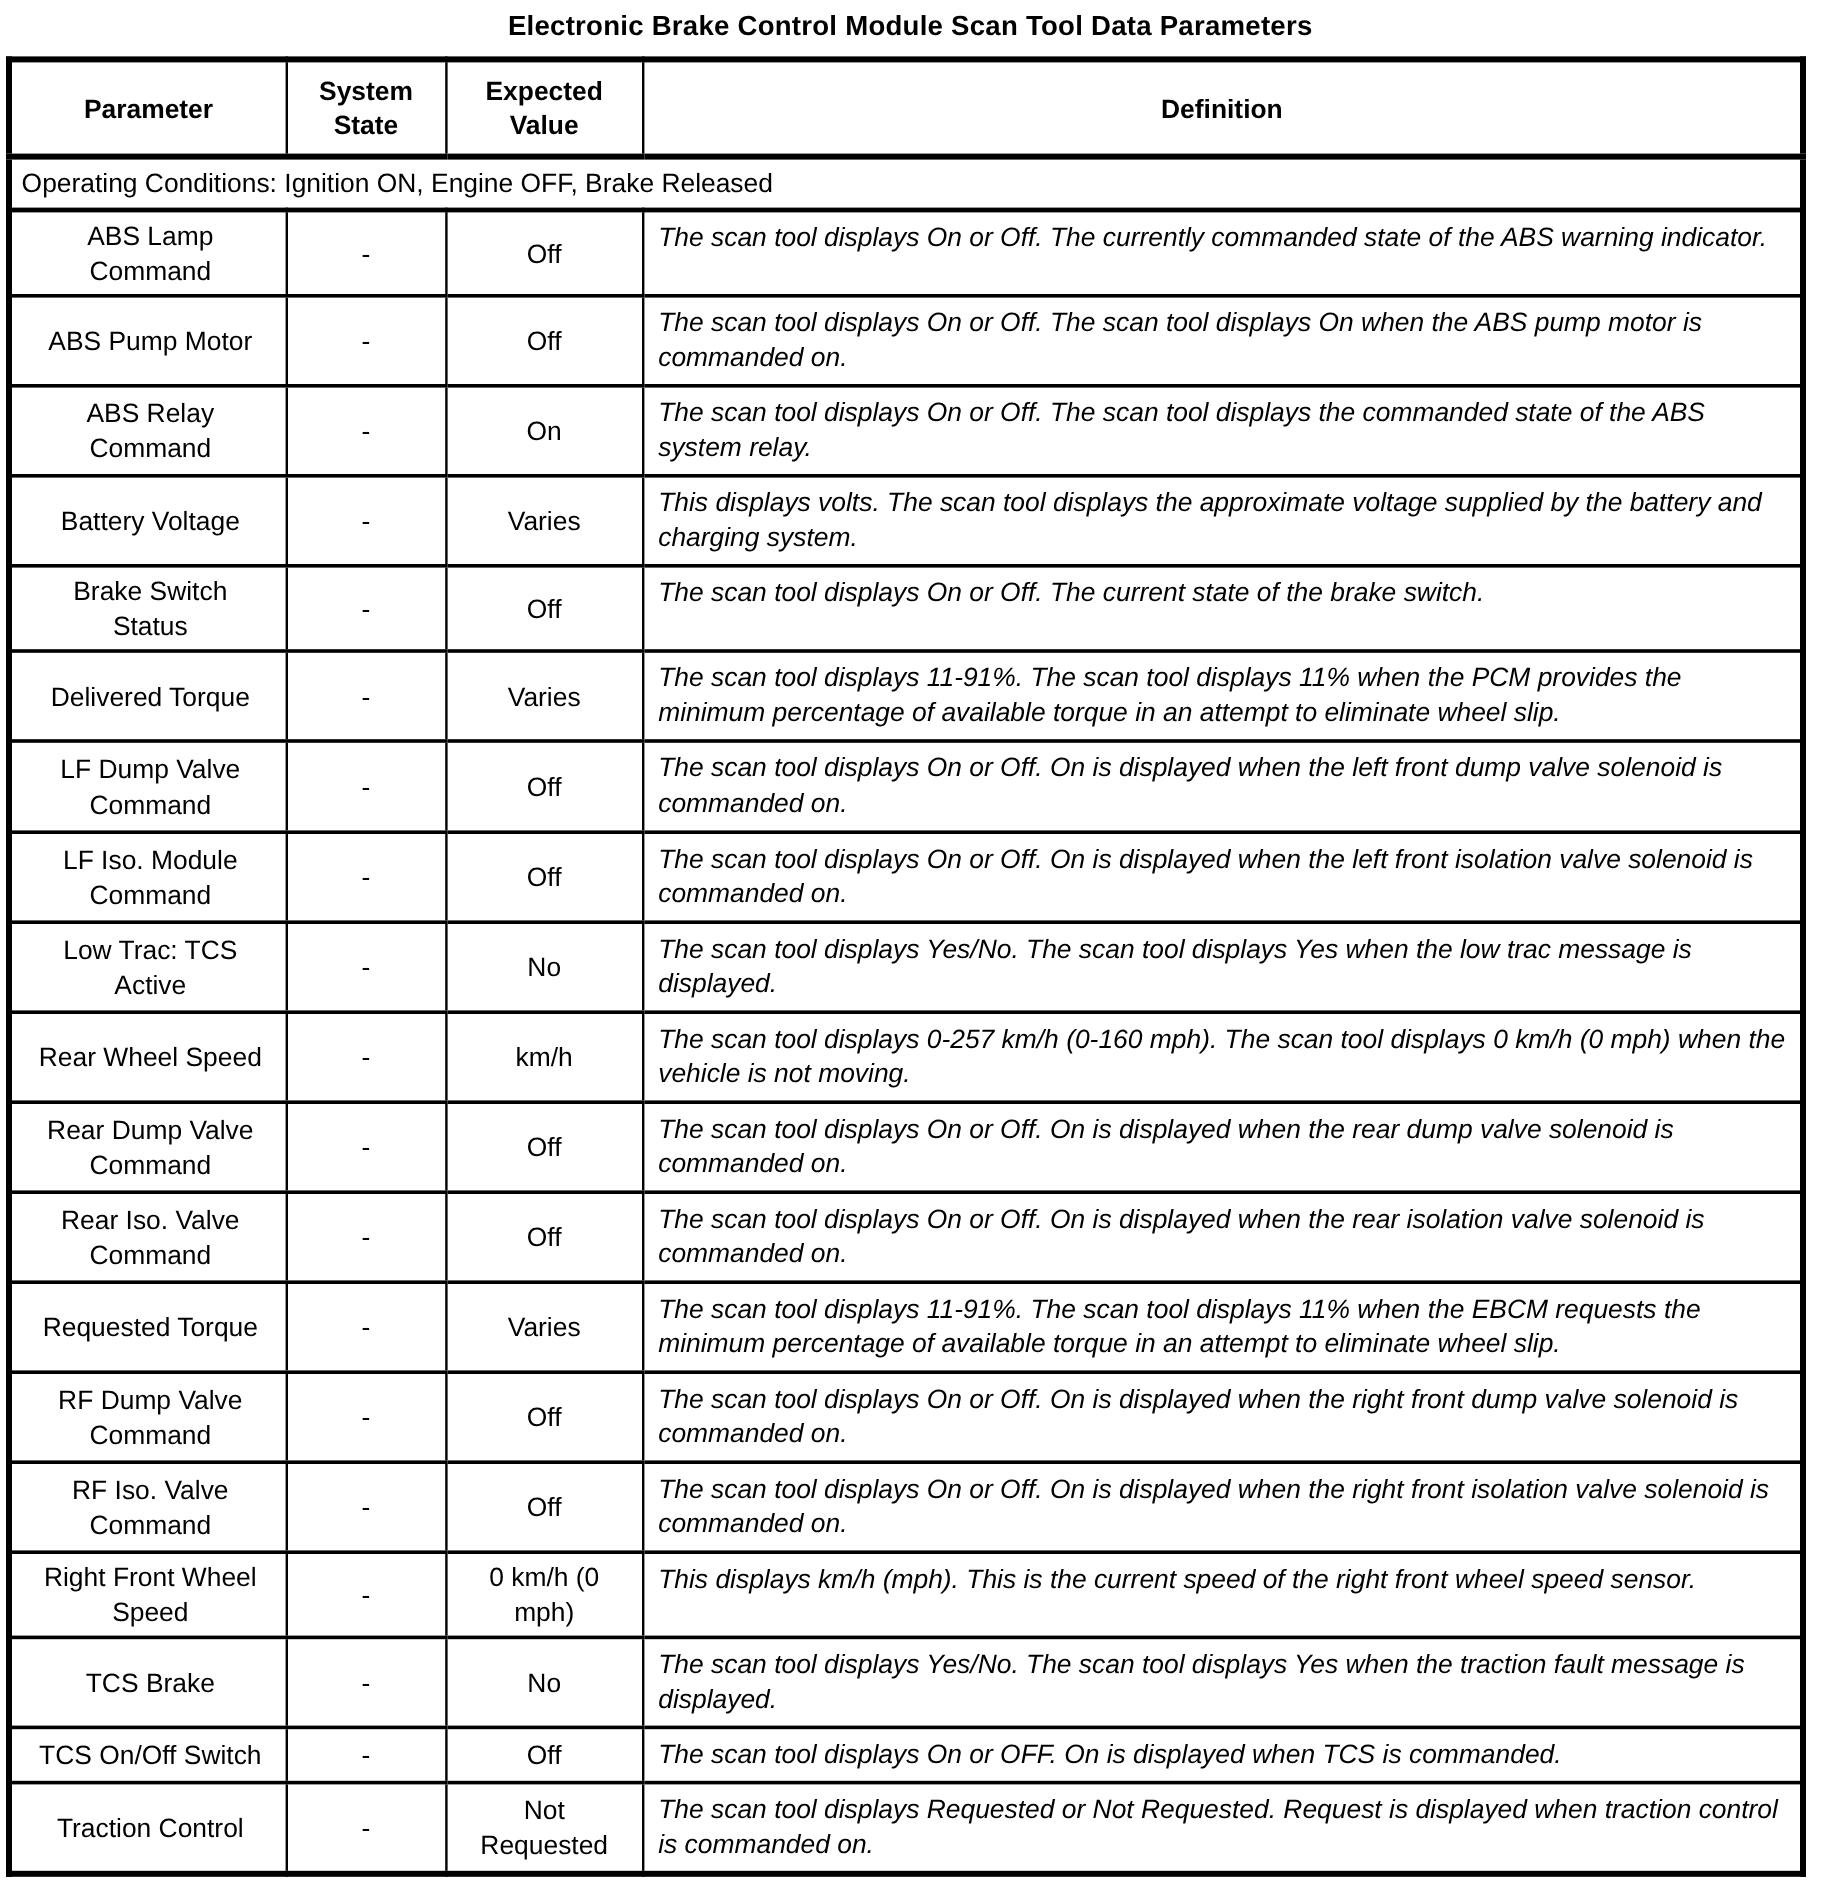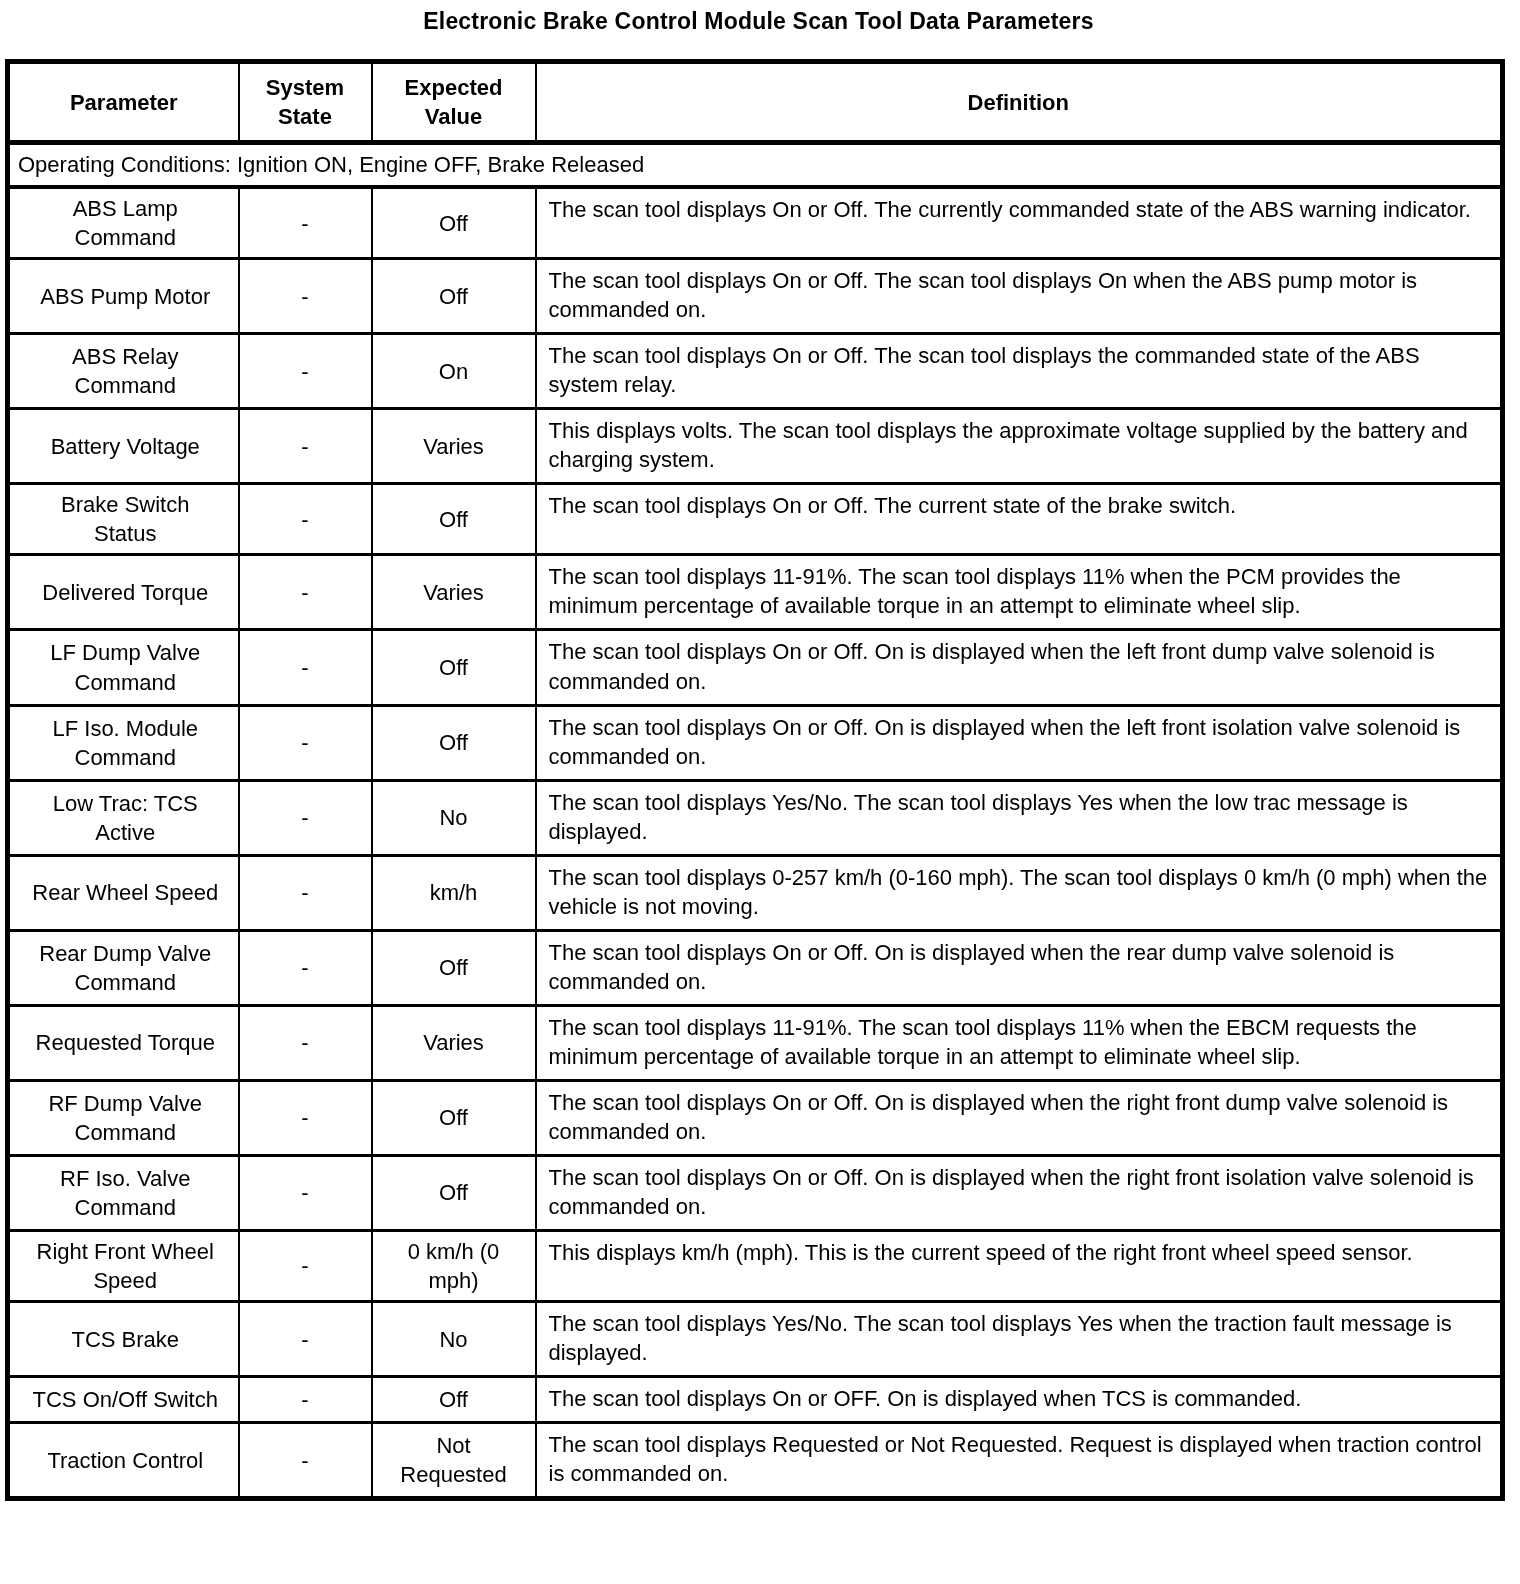--- a/index.html
+++ b/index.html
@@ -11,21 +11,21 @@
   }
   .page {
     width: 1520px;
     box-sizing: border-box;
     padding: 6px 8px 6px 5px;
   }
   .doc-title {
     text-align: center;
     font-weight: bold;
     font-size: 23px;
-    margin: 2px 0 24px 0;
+    margin: 2px 0 12px 0;
     letter-spacing: 0.2px;
   }
   table.params {
     border-collapse: collapse;
     table-layout: fixed;
     width: 1500px;
     border: 5px solid #000;
     font-size: 22px;
     line-height: 1.32;
   }
@@ -70,20 +70,21 @@
   td.cell-value {
     text-align: center;
     vertical-align: middle;
     padding: 5px 1px;
     white-space: pre-line;
   }
   td.cell-def {
     text-align: left;
     vertical-align: top;
     padding: 6px 10px 8px 12px;
+    font-style: italic;
   }
 </style>
 </head>
 <body>
 
 <div class="page">
 
   <div class="doc-title">Electronic Brake Control Module Scan Tool Data Parameters</div>
 
   <table class="params">
@@ -175,20 +176,27 @@
     <td class="cell-def">The scan tool displays 0-257 km/h (0-160 mph). The scan tool displays 0 km/h (0 mph) when the vehicle is not moving.</td>
   </tr>
         <tr>
     <td class="cell-param">Rear Dump Valve
 Command</td>
     <td class="cell-state">-</td>
     <td class="cell-value">Off</td>
     <td class="cell-def">The scan tool displays On or Off. On is displayed when the rear dump valve solenoid is commanded on.</td>
   </tr>
         <tr>
+    <td class="cell-param">Rear Iso. Valve
+Command</td>
+    <td class="cell-state">-</td>
+    <td class="cell-value">Off</td>
+    <td class="cell-def">The scan tool displays On or Off. On is displayed when the rear isolation valve solenoid is commanded on.</td>
+  </tr>
+        <tr>
     <td class="cell-param">Requested Torque</td>
     <td class="cell-state">-</td>
     <td class="cell-value">Varies</td>
     <td class="cell-def">The scan tool displays 11-91%. The scan tool displays 11% when the EBCM requests the minimum percentage of available torque in an attempt to eliminate wheel slip.</td>
   </tr>
         <tr>
     <td class="cell-param">RF Dump Valve
 Command</td>
     <td class="cell-state">-</td>
     <td class="cell-value">Off</td>

